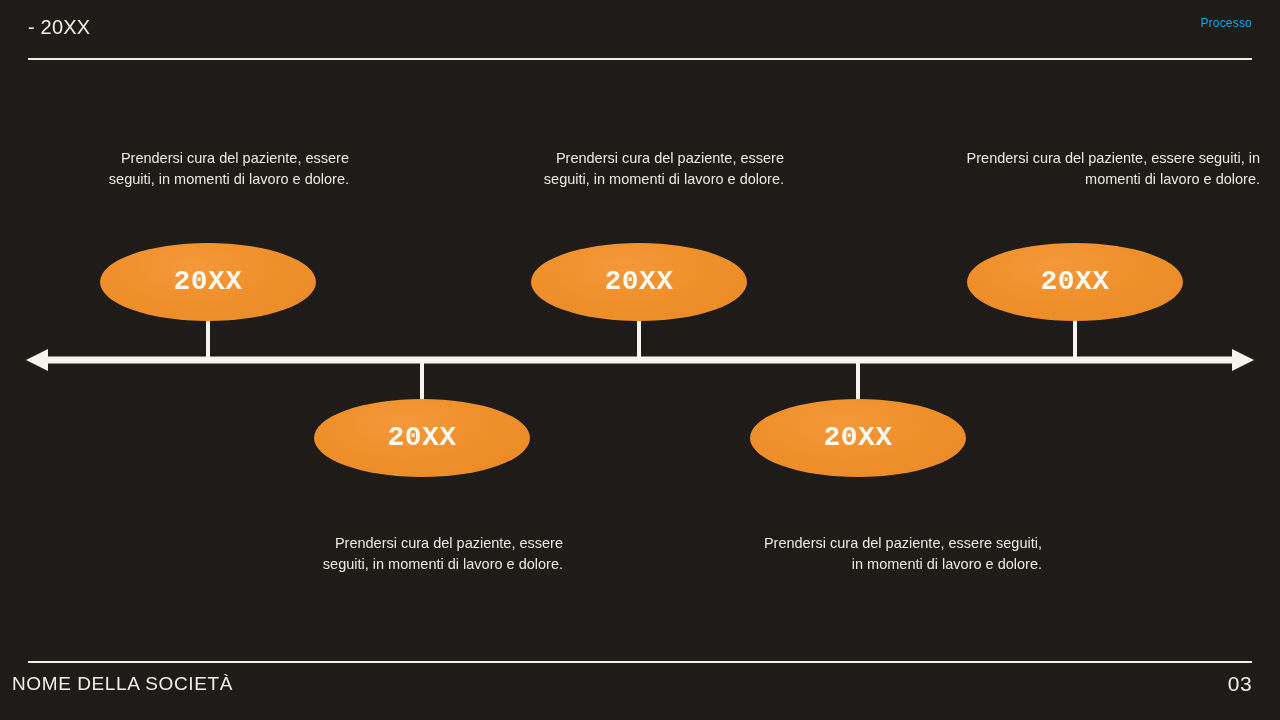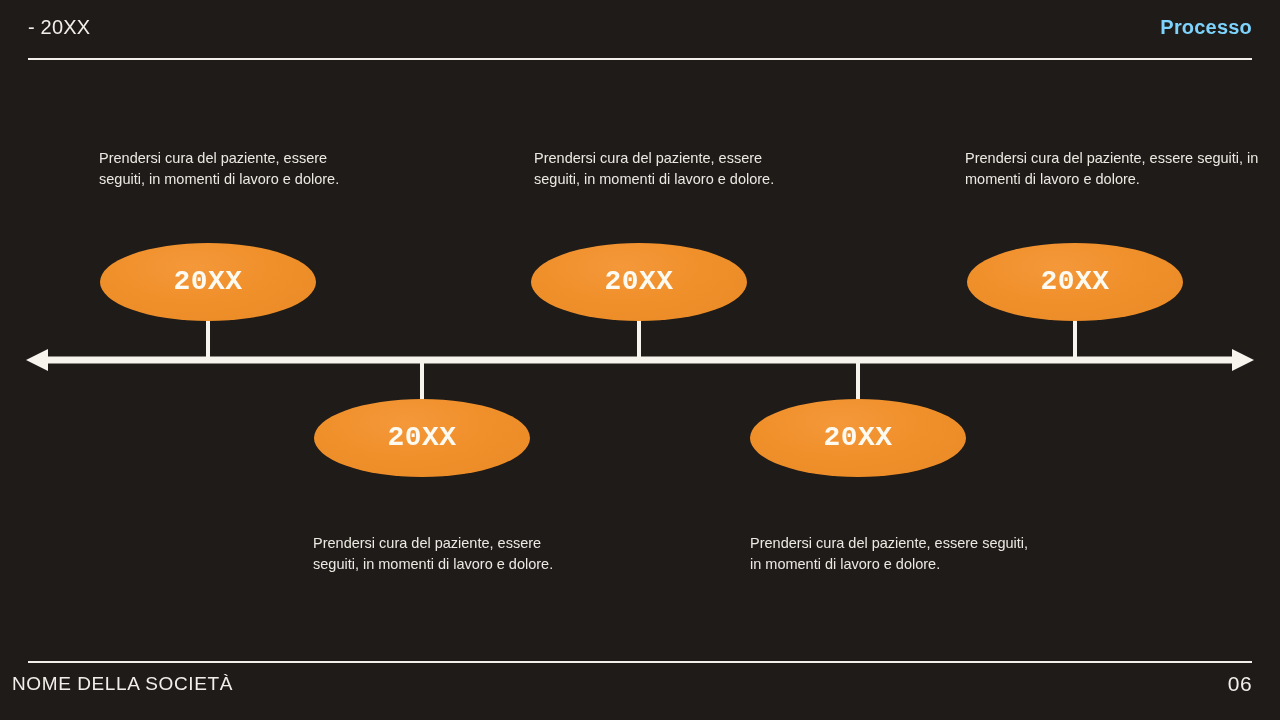--- a/index.html
+++ b/index.html
@@ -11,41 +11,41 @@
     height: 720px;
     background: #1e1b19;
     font-family: "Liberation Sans", sans-serif;
     overflow: hidden;
   }
   .slide {
     position: relative;
     width: 1280px;
     height: 504px;
     background: #1e1b19;
+    text-align: right;
   }
 
   
   .header-title {
     position: absolute;
     left: 28px;
     top: 16px;
     font-size: 20px;
     color: #f2efea;
     letter-spacing: 0.2px;
     white-space: nowrap;
   }
   .header-section {
     position: absolute;
     right: 28px;
     top: 16px;
-    font-size: 20px;
-    color: #7dd3fc;
+    font-size: 12px;
+    color: #0ea5e9;
     letter-spacing: 0.2px;
     white-space: nowrap;
-    font-weight: bold;
   }
   .header-rule {
     position: absolute;
     left: 28px;
     right: 28px;
     top: 58px;
     height: 1.5px;
     background: #f2efea;
   }
 
@@ -179,15 +179,15 @@
     <div class="bubble" style="left:750px; top:399px;">
       <span class="bubble-label">20XX</span>
     </div>
   </div>
 
   <div class="desc" style="left:275px; top:533px; width:250px;">Prendersi cura del paziente, essere seguiti, in momenti di lavoro e dolore.</div>
   <div class="desc" style="left:712px; top:533px; width:292px;">Prendersi cura del paziente, essere seguiti, in momenti di lavoro e dolore.</div>
 
   <div class="footer-rule"></div>
   <div class="footer-company">NOME DELLA SOCIETÀ</div>
-  <div class="footer-page">06</div>
+  <div class="footer-page">03</div>
 
 </div>
 
 </body></html>

